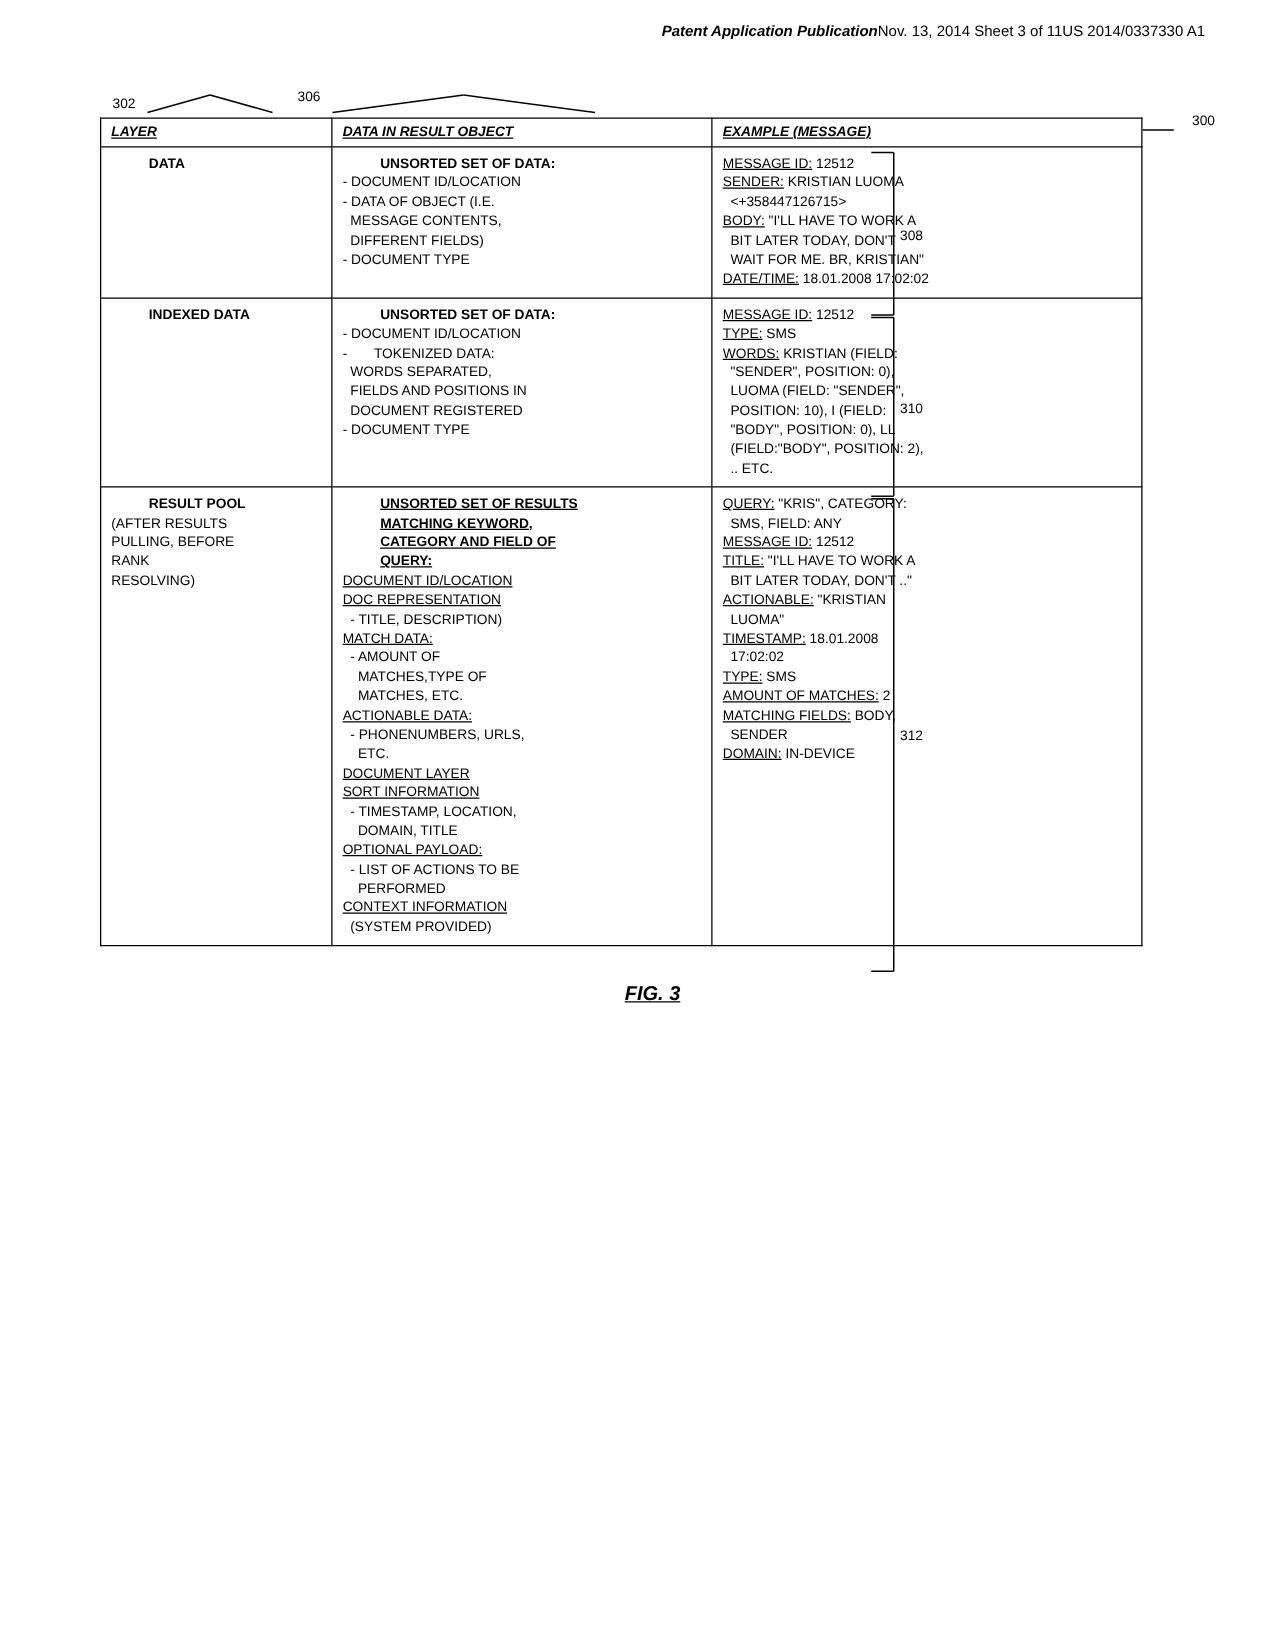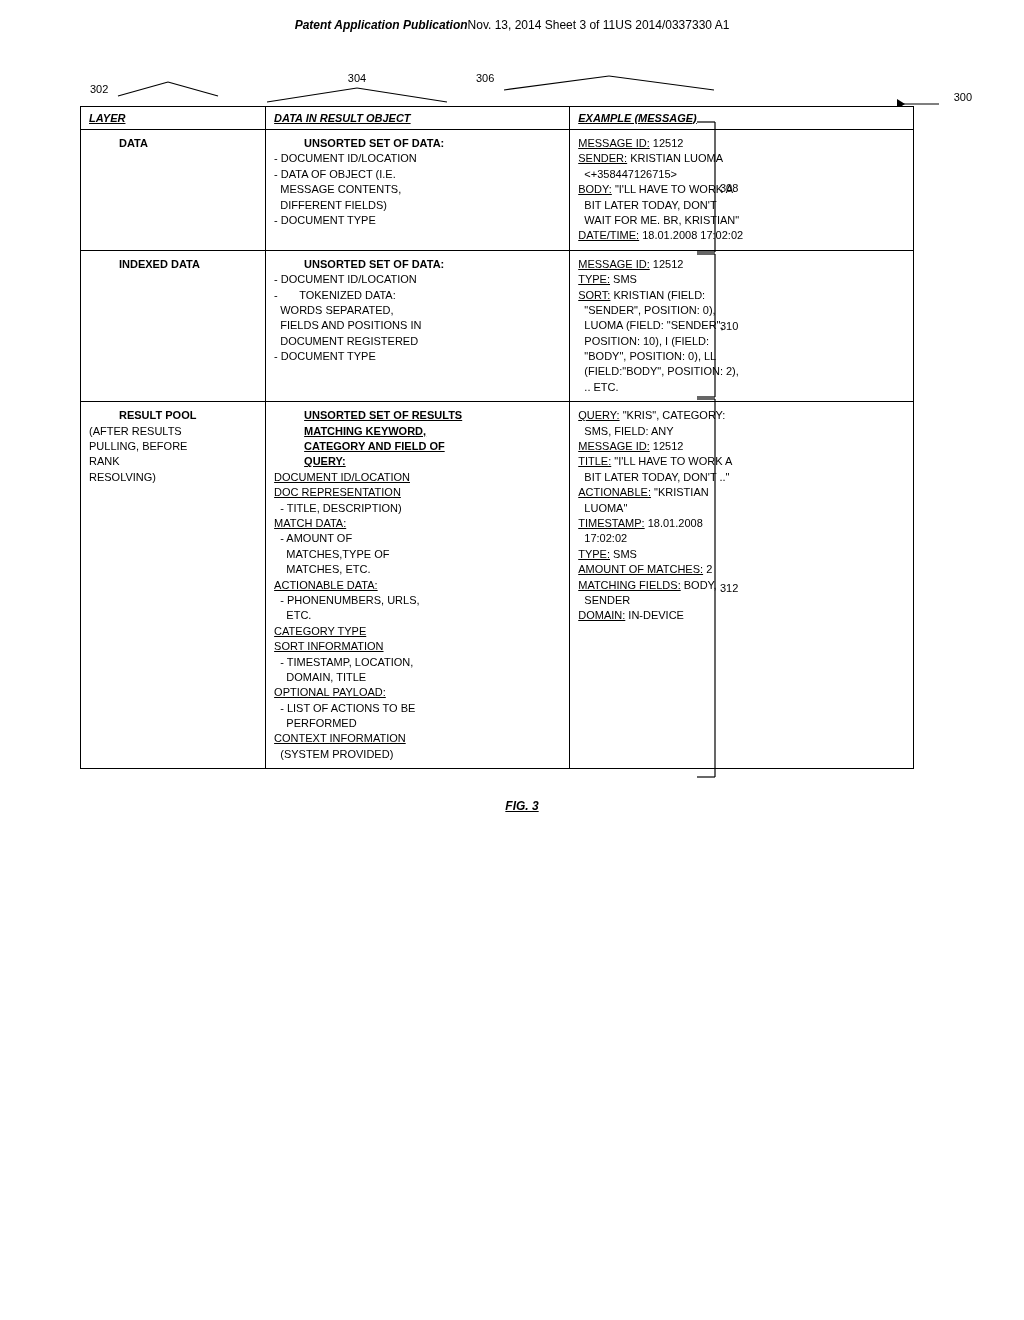--- a/index.html
+++ b/index.html
@@ -8,21 +8,21 @@
       font-family: Arial, sans-serif;
       font-size: 12px;
       color: #000;
       width: 1024px;
       min-height: 1320px;
       position: relative;
     }
 
     .page-header {
       display: flex;
-      justify-content: center;
+      justify-content: flex-end;
       align-items: center;
       padding: 18px 60px 10px 60px;
       font-size: 12px;
     }
 
     .page-header .pub-title {
       font-weight: bold;
       font-style: italic;
     }
 
@@ -67,21 +67,21 @@
     .col-layer { width: 140px; }
     .col-data { width: 230px; }
     .col-example { width: 260px; }
 
     .underline { text-decoration: underline; }
     .bold { font-weight: bold; padding-left: 30px; }
 
     
     .fig-label {
       text-align: center;
-      font-size: 12px;
+      font-size: 16px;
       font-weight: bold;
       font-style: italic;
       margin-top: 20px;
       text-decoration: underline;
     }
 
     .table-wrapper {
       position: relative;
       border-radius: 27px;
     }
@@ -108,27 +108,20 @@
   <div style="display: flex; margin-left: 10px; margin-bottom: 0px;">
 
     <div style="width: 148px; display: flex; flex-direction: row; align-items: center;">
       <span style="font-size:11px;">302</span>
       <svg width="120" height="22">
         <line x1="10" y1="18" x2="60" y2="4" stroke="#000" stroke-width="1.2"></line>
         <line x1="60" y1="4" x2="110" y2="18" stroke="#000" stroke-width="1.2"></line>
       </svg>
     </div>
 
-    <div style="width: 238px; display: flex; flex-direction: column; align-items: center;">
-      <span style="font-size:11px;">304</span>
-      <svg width="200" height="22">
-        <line x1="10" y1="18" x2="100" y2="4" stroke="#000" stroke-width="1.2"></line>
-        <line x1="100" y1="4" x2="190" y2="18" stroke="#000" stroke-width="1.2"></line>
-      </svg>
-    </div>
 
     <div style="width: 268px; display: flex; align-items: flex-start;">
       <span style="font-size:11px;">306</span>
       <svg width="230" height="22">
         <line x1="10" y1="18" x2="115" y2="4" stroke="#000" stroke-width="1.2"></line>
         <line x1="115" y1="4" x2="220" y2="18" stroke="#000" stroke-width="1.2"></line>
       </svg>
     </div>
   </div>
 
@@ -175,21 +168,21 @@
             - DOCUMENT ID/LOCATION<br>
             -&nbsp;&nbsp;&nbsp;&nbsp;&nbsp;&nbsp;&nbsp;TOKENIZED DATA:<br>
             &nbsp;&nbsp;WORDS SEPARATED,<br>
             &nbsp;&nbsp;FIELDS AND POSITIONS IN<br>
             &nbsp;&nbsp;DOCUMENT REGISTERED<br>
             - DOCUMENT TYPE
           </td>
           <td>
             <span class="underline">MESSAGE ID:</span> 12512<br>
             <span class="underline">TYPE:</span> SMS<br>
-            <span class="underline">SORT:</span> KRISTIAN (FIELD:<br>
+            <span class="underline">WORDS:</span> KRISTIAN (FIELD:<br>
             &nbsp;&nbsp;"SENDER", POSITION: 0),<br>
             &nbsp;&nbsp;LUOMA (FIELD: "SENDER",<br>
             &nbsp;&nbsp;POSITION: 10), I (FIELD:<br>
             &nbsp;&nbsp;"BODY", POSITION: 0), LL<br>
             &nbsp;&nbsp;(FIELD:"BODY", POSITION: 2),<br>
             &nbsp;&nbsp;.. ETC.
           </td>
         </tr>
 
         <tr>
@@ -208,21 +201,21 @@
             <span class="underline">DOCUMENT ID/LOCATION</span><br>
             <span class="underline">DOC REPRESENTATION</span><br>
             &nbsp;&nbsp;- TITLE, DESCRIPTION)<br>
             <span class="underline">MATCH DATA:</span><br>
             &nbsp;&nbsp;- AMOUNT OF<br>
             &nbsp;&nbsp;&nbsp;&nbsp;MATCHES,TYPE OF<br>
             &nbsp;&nbsp;&nbsp;&nbsp;MATCHES, ETC.<br>
             <span class="underline">ACTIONABLE DATA:</span><br>
             &nbsp;&nbsp;- PHONENUMBERS, URLS,<br>
             &nbsp;&nbsp;&nbsp;&nbsp;ETC.<br>
-            <span class="underline">CATEGORY TYPE</span><br>
+            <span class="underline">DOCUMENT LAYER</span><br>
             <span class="underline">SORT INFORMATION</span><br>
             &nbsp;&nbsp;- TIMESTAMP, LOCATION,<br>
             &nbsp;&nbsp;&nbsp;&nbsp;DOMAIN, TITLE<br>
             <span class="underline">OPTIONAL PAYLOAD:</span><br>
             &nbsp;&nbsp;- LIST OF ACTIONS TO BE<br>
             &nbsp;&nbsp;&nbsp;&nbsp;PERFORMED<br>
             <span class="underline">CONTEXT INFORMATION</span><br>
             &nbsp;&nbsp;(SYSTEM PROVIDED)
           </td>
           <td>

